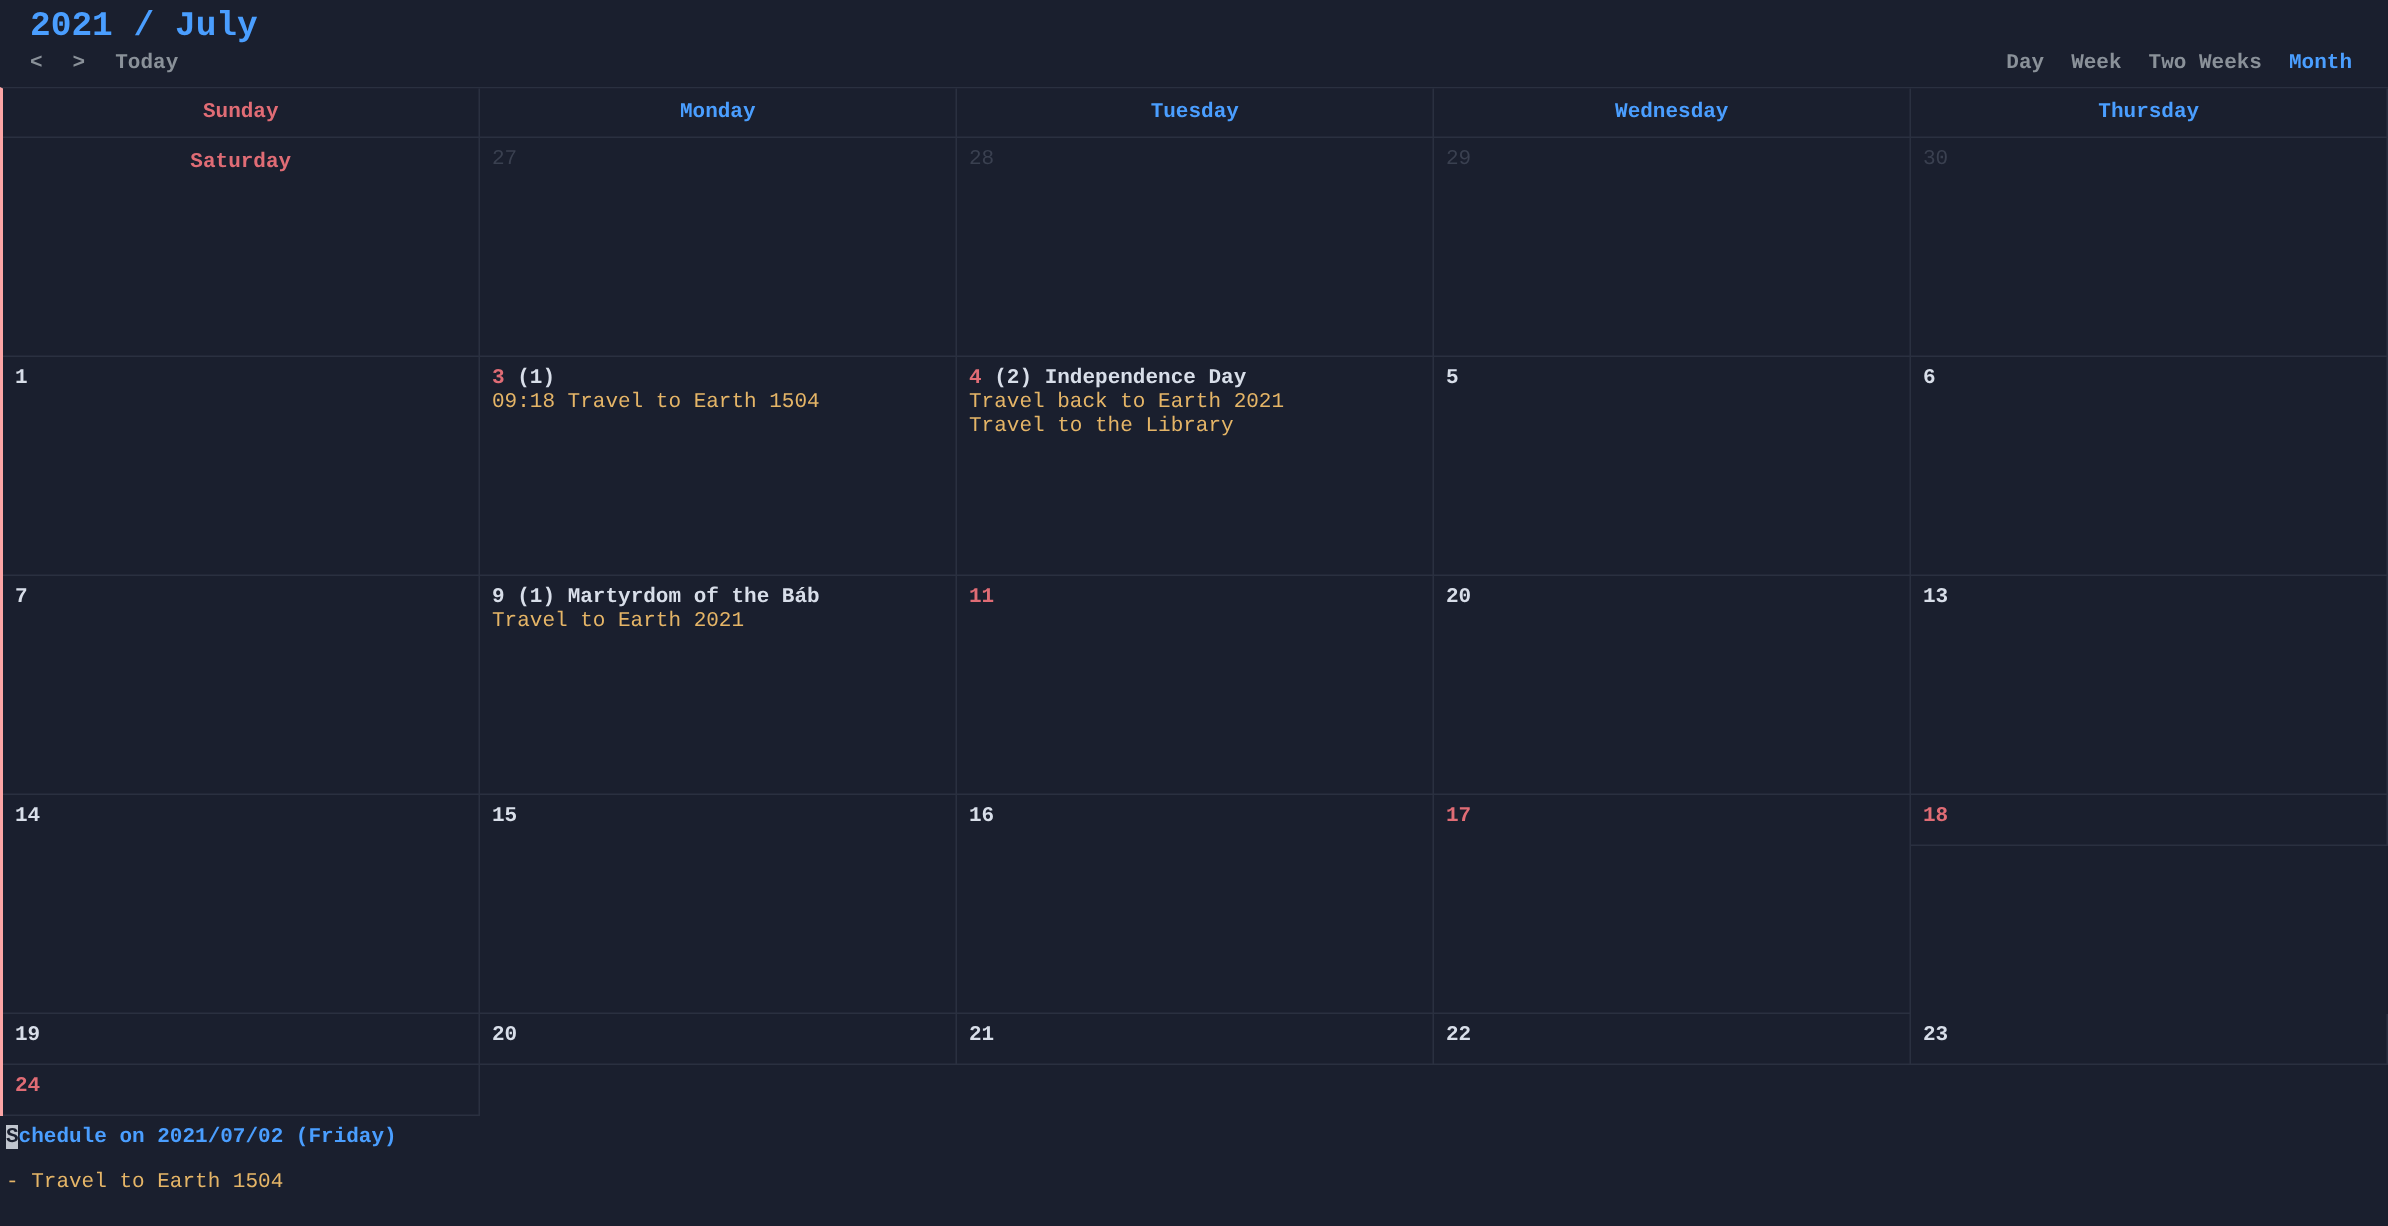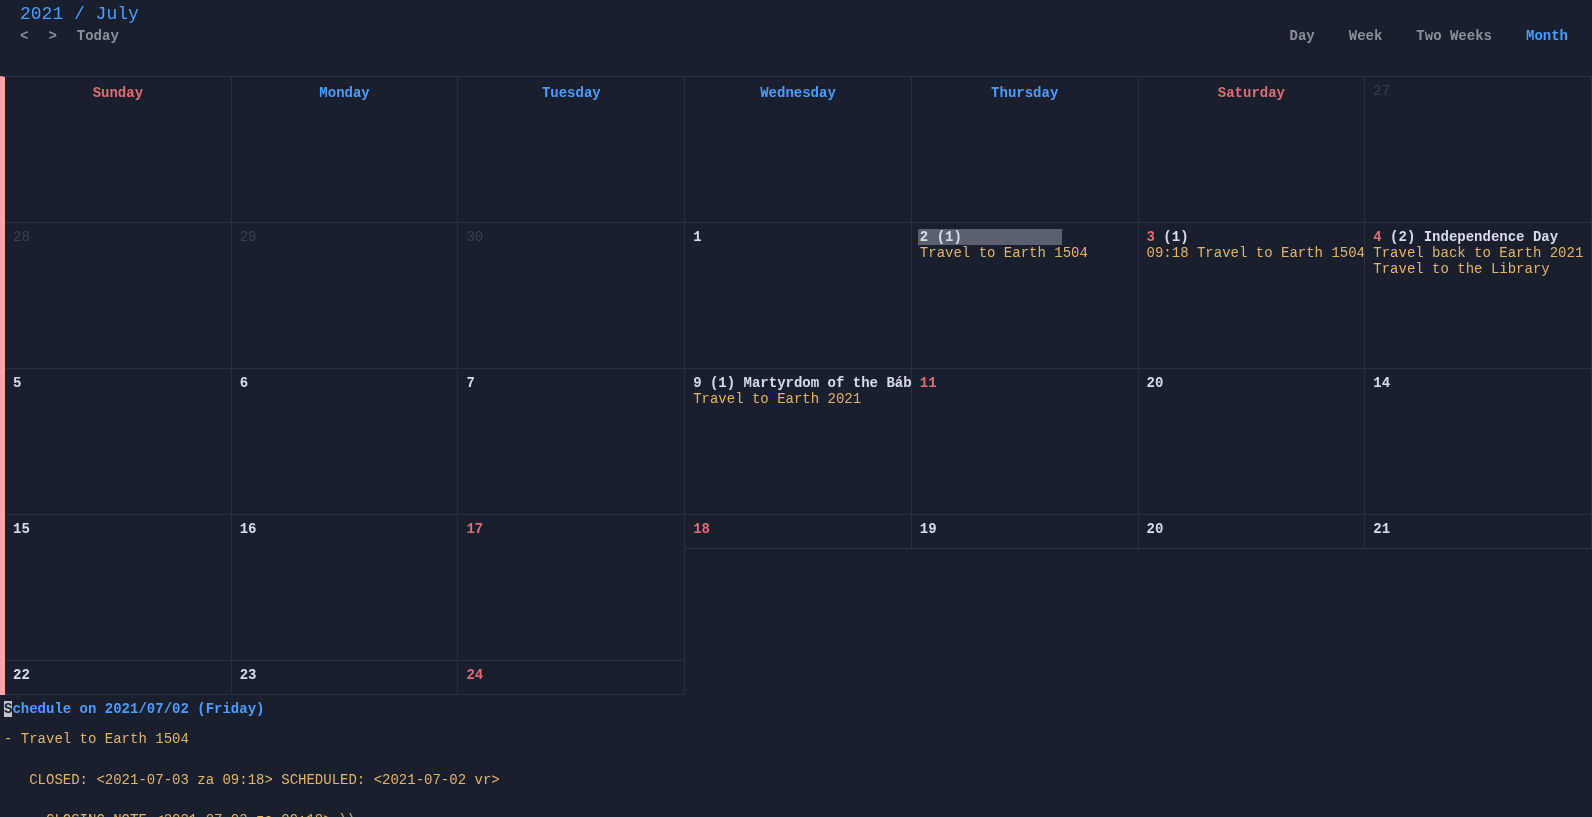--- a/index.html
+++ b/index.html
@@ -10,53 +10,52 @@
     font-size: 14px;
     width: 1592px;
     height: 817px;
     overflow: hidden;
   }
   .header {
     padding: 4px 20px 0 20px;
   }
   .title {
     color: #4a9eff;
-    font-size: 18px;
-    font-weight: normal;
+    font-size: 23px;
+    font-weight: bold;
   }
   .nav-row {
     display: flex;
     justify-content: space-between;
     align-items: center;
     padding: 4px 0 8px 0;
   }
   .nav-left {
     display: flex;
     align-items: center;
     gap: 20px;
     color: #8a9199;
   }
   .nav-arrow { cursor: pointer; font-weight: bold; }
   .nav-today { cursor: pointer; font-weight: bold; }
   .nav-right {
     display: flex;
-    gap: 34px;
+    gap: 18px;
     color: #8a9199;
     font-weight: bold;
     padding-right: 4px;
   }
   .nav-view { cursor: pointer; }
   .nav-view.active { color: #4a9eff; }
 
   .calendar {
     display: grid;
-    grid-template-columns: repeat(7, 1fr);
+    grid-template-columns: repeat(5, 1fr);
     border-top: 1px solid #2a3040;
-    border-left: 5px solid #fca5a5;
-    margin-top: 24px;
+    border-left: 2px solid #fca5a5;
   }
   .day-header {
     text-align: center;
     padding: 8px 0;
     font-weight: bold;
     color: #4a9eff;
     border-right: 1px solid #2a3040;
     border-bottom: 1px solid #2a3040;
     background: #1a1f2e;
   }
@@ -135,21 +134,20 @@
     </div>
     <div class="day-cell">
       <div class="day-num-line"><span class="day-num dim">29</span></div>
     </div>
     <div class="day-cell">
       <div class="day-num-line"><span class="day-num dim">30</span></div>
     </div>
     <div class="day-cell">
       <div class="day-num-line"><span class="day-num">1</span></div>
     </div>
-    <div class="day-cell"><div class="day-num-line selected"><span class="day-num">2</span><span class="day-count"> (1)</span></div><div class="event">Travel to Earth 1504</div></div>
     <div class="day-cell">
       <div class="day-num-line"><span class="day-num weekend">3</span><span class="day-count"> (1)</span></div>
       <div class="event">09:18 Travel to Earth 1504</div>
     </div>
     <div class="day-cell">
       <div class="day-num-line"><span class="day-num weekend">4</span><span class="day-count"> (2)</span><span class="day-holiday"> Independence Day</span></div>
       <div class="event">Travel back to Earth 2021</div>
       <div class="event">Travel to the Library</div>
     </div>
     <div class="day-cell">
@@ -163,20 +161,23 @@
     </div>
     <div class="day-cell">
       <div class="day-num-line"><span class="day-num">9</span><span class="day-count"> (1)</span><span class="day-holiday"> Martyrdom of the Báb</span></div>
       <div class="event">Travel to Earth 2021</div>
     </div>
     <div class="day-cell">
       <div class="day-num-line"><span class="day-num weekend">11</span></div>
     </div>
     <div class="day-cell">
       <div class="day-num-line"><span class="day-num">20</span></div>
+    </div>
+    <div class="day-cell">
+      <div class="day-num-line"><span class="day-num">13</span></div>
     </div>
     <div class="day-cell">
       <div class="day-num-line"><span class="day-num">14</span></div>
     </div>
     <div class="day-cell">
       <div class="day-num-line"><span class="day-num">15</span></div>
     </div>
     <div class="day-cell">
       <div class="day-num-line"><span class="day-num">16</span></div>
     </div>

